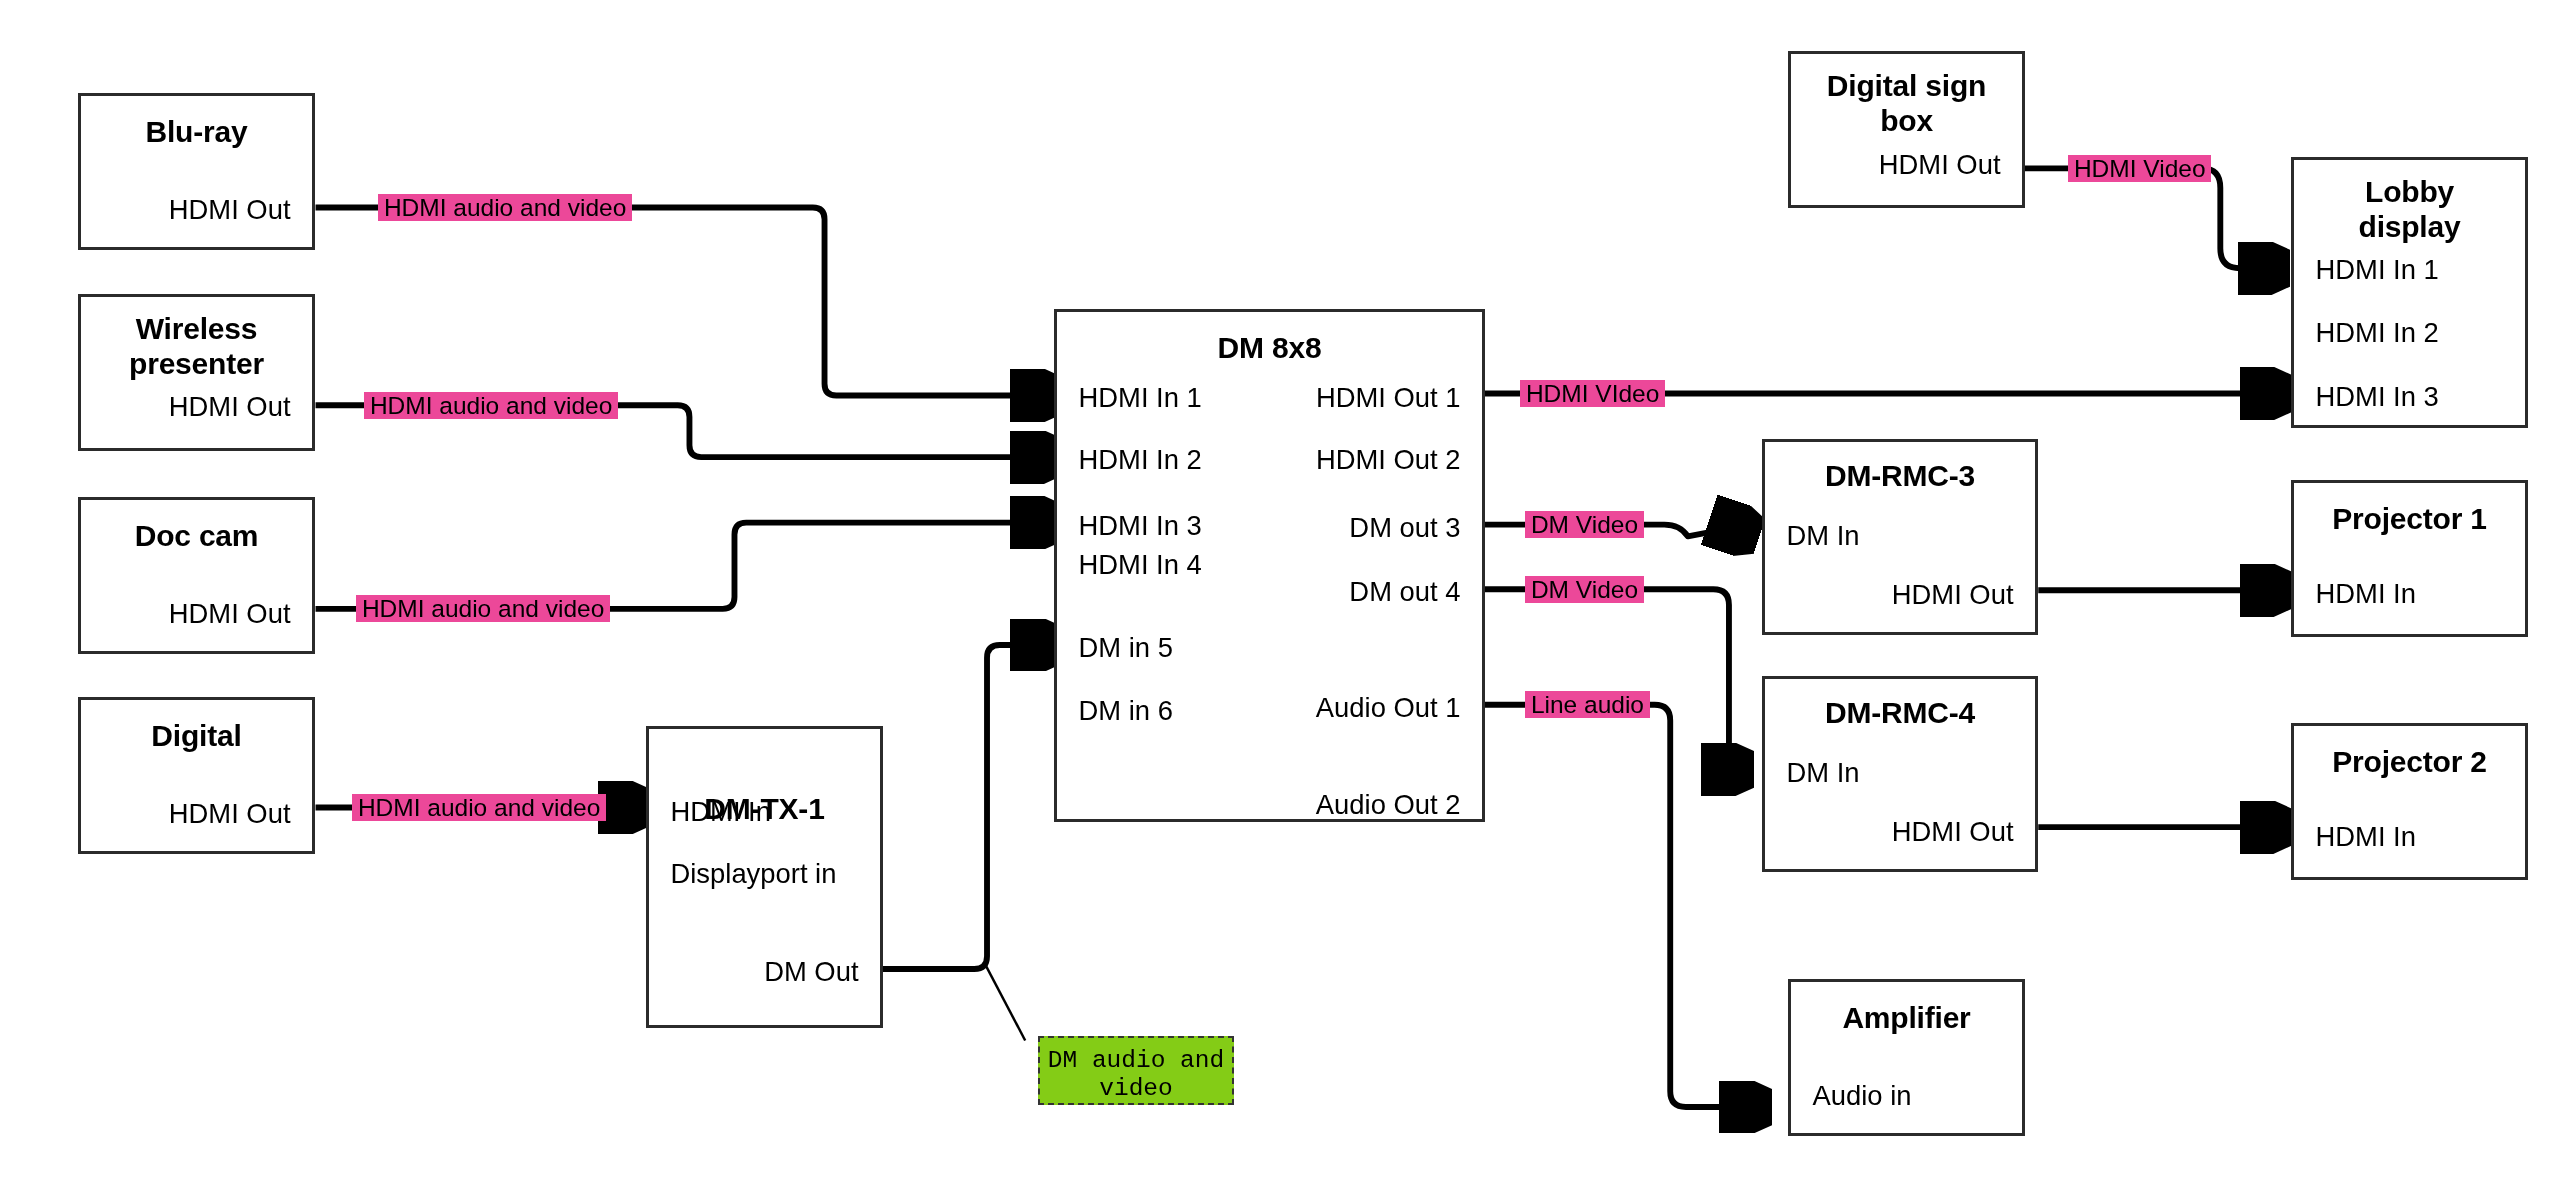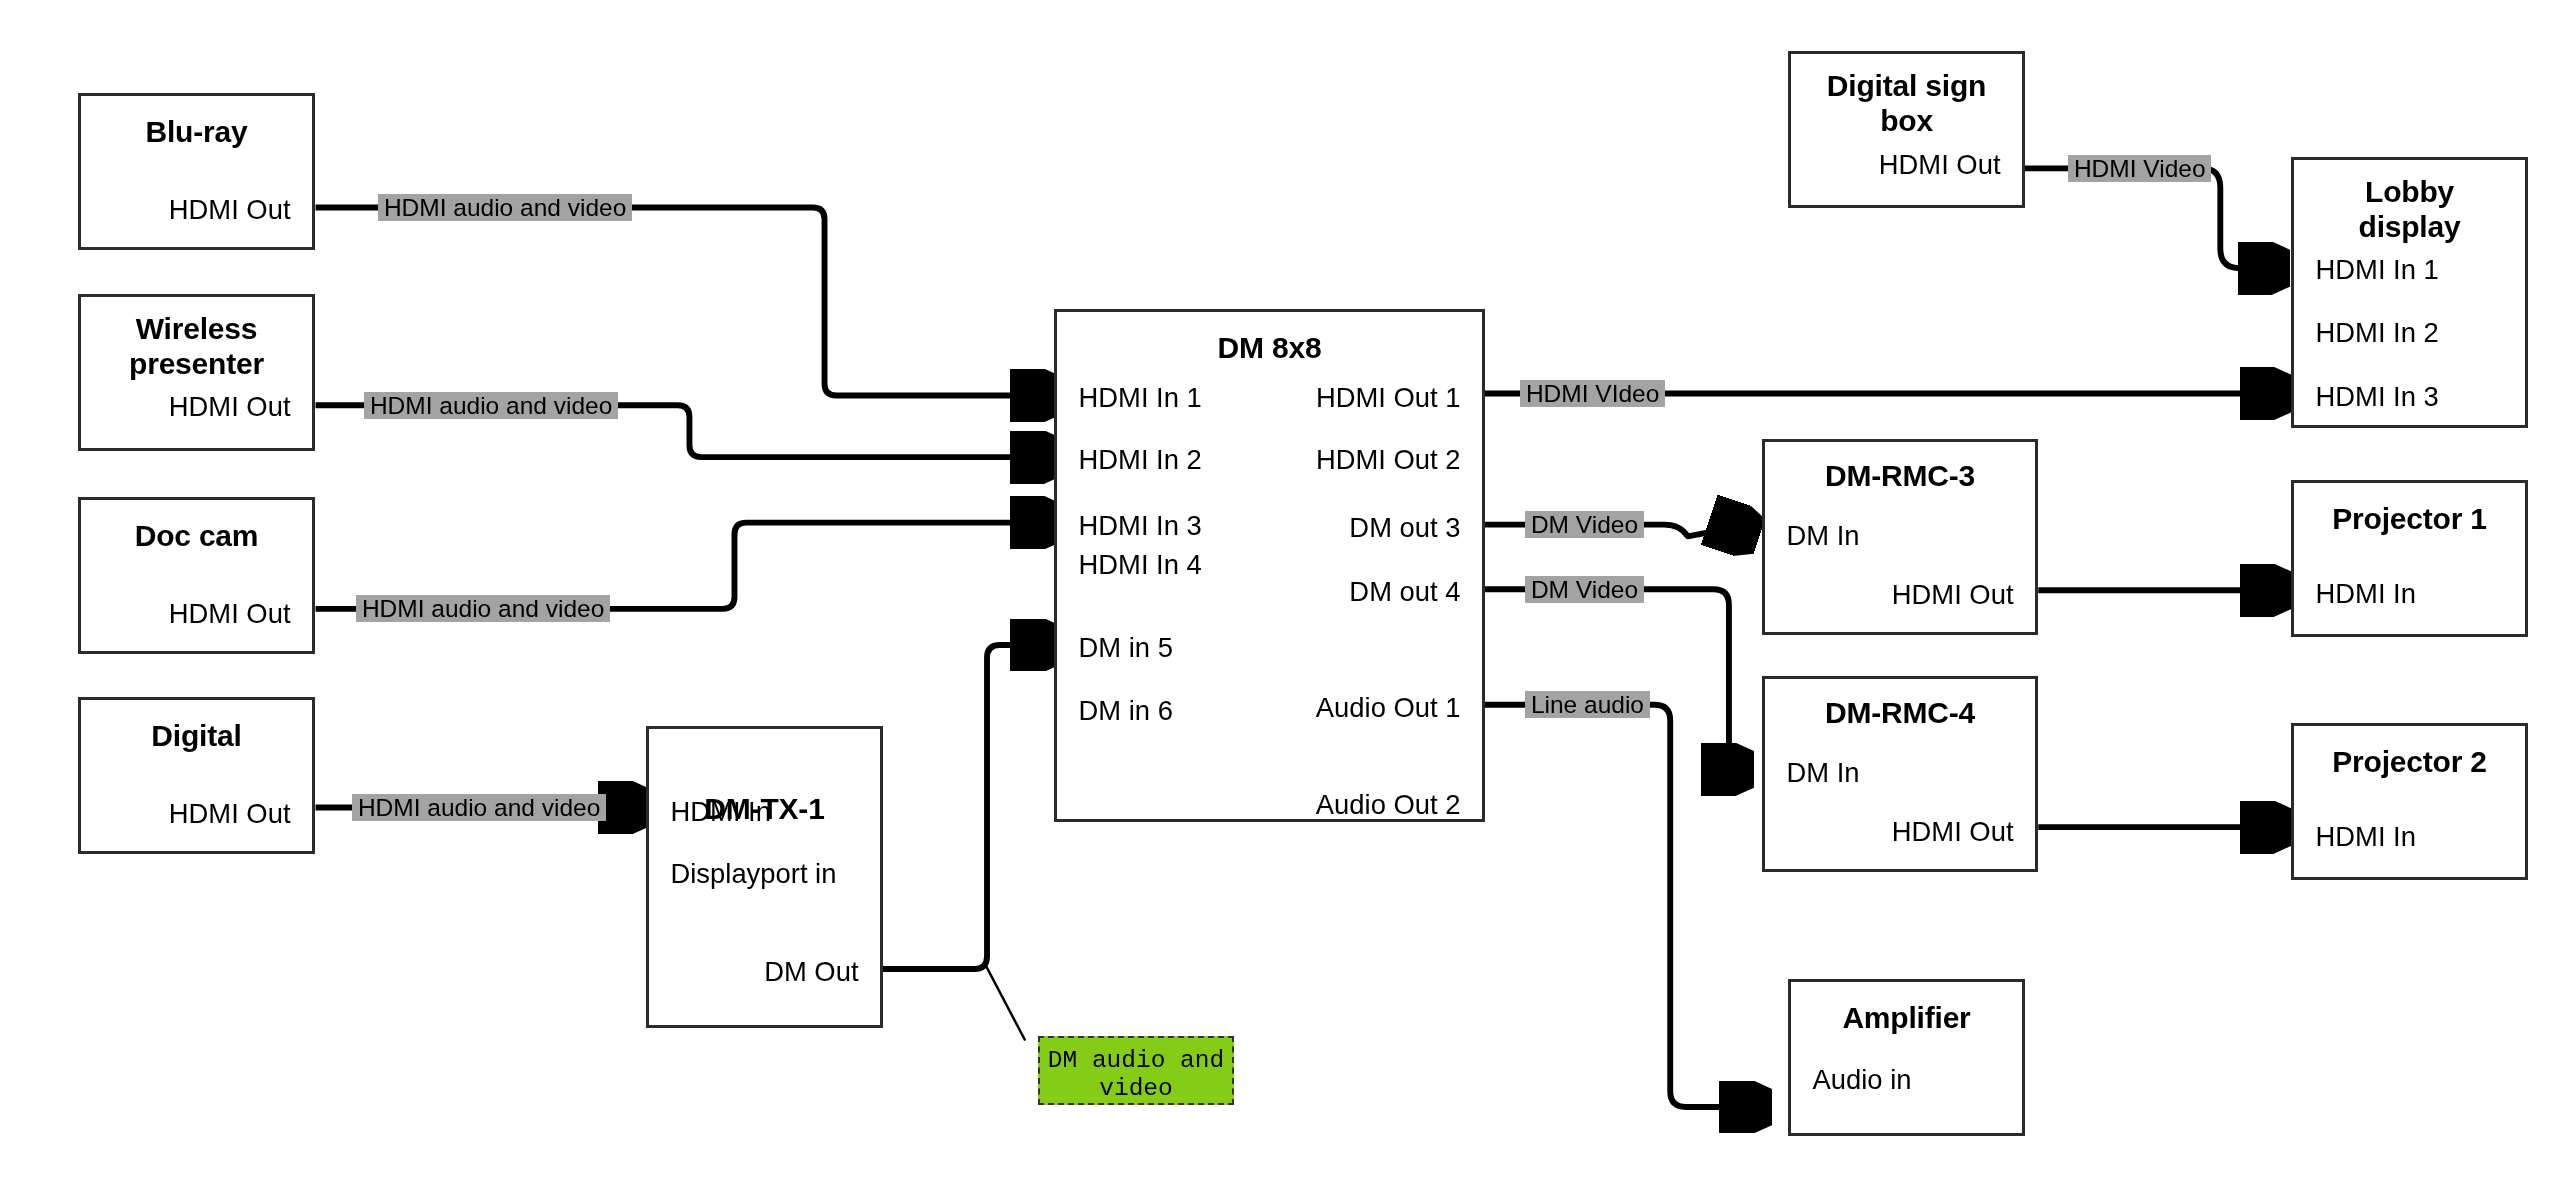--- a/index.html
+++ b/index.html
@@ -63,21 +63,21 @@
     z-index: 6;
     font-family: Liberation Mono, monospace;
   }
 
   
   .link-label {
     position: absolute;
     font-size: 24.5px;
     line-height: 27.4px;
     color: #000000;
-    background: #a3a3a3;
+    background: #ec4899;
     white-space: nowrap;
     padding: 0 5.9px;
     z-index: 4;
   }
 
   
   #wires {
     position: absolute;
     left: 0;
     top: 0;
@@ -213,21 +213,21 @@
     <div class="port left" style="top:95px;">HDMI In</div>
   </div>
 
   <div class="box" style="left:2291px; top:723px; width:237px; height:157px;">
     <div class="box-title" style="top:17.6px;">Projector 2</div>
     <div class="port left" style="top:95px;">HDMI In</div>
   </div>
 
   <div class="box" style="left:1788px; top:979px; width:237px; height:157px;">
     <div class="box-title" style="top:17.6px;">Amplifier</div>
-    <div class="port left" style="top:82px;">Audio in</div>
+    <div class="port left" style="top:98px;">Audio in</div>
   </div>
 
   <div class="link-label" style="left:378px; top:194px;">HDMI audio and video</div>
 
   <div class="link-label" style="left:364px; top:392px;">HDMI audio and video</div>
 
   <div class="link-label" style="left:356px; top:595px;">HDMI audio and video</div>
 
   <div class="link-label" style="left:352px; top:794px;">HDMI audio and video</div>
 

